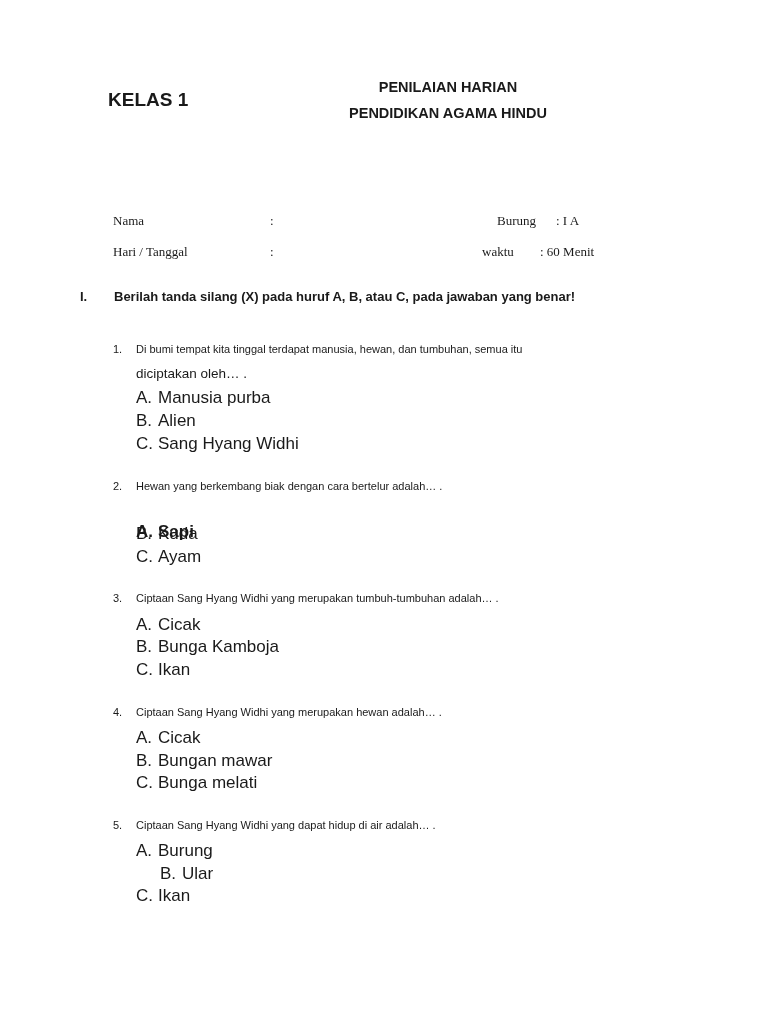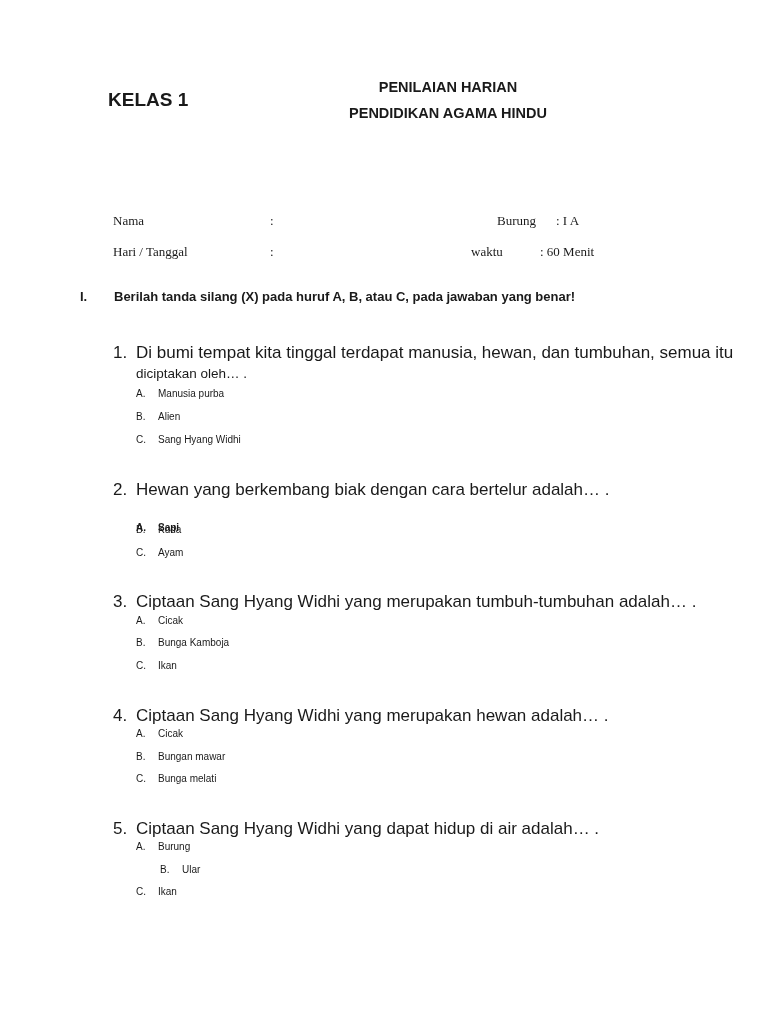--- a/index.html
+++ b/index.html
@@ -6,41 +6,41 @@
   body { width:768px; height:1024px; position:relative; overflow:hidden; color:#1a1a1a; }
   .sans { font-family:"Liberation Sans", sans-serif; }
   .serif { font-family:"Liberation Serif", serif; }
   .abs { position:absolute; white-space:nowrap; }
   .kelas-title { left:108px; top:89px; font-size:19px; font-weight:bold; }
   .head1 { left:0; width:896px; text-align:center; top:79px; font-size:14.5px; font-weight:bold; }
   .head2 { left:0; width:896px; text-align:center; top:105px; font-size:14.5px; font-weight:bold; }
   .info { font-size:13px; }
   .instr { left:80px; top:289px; font-size:13px; font-weight:bold; }
   .instr .num { display:inline-block; width:34px; }
-  .q { font-size:17px; left:113px; }
+  .q { font-size:11px; left:113px; }
   .q .num { display:inline-block; width:23px; }
   .cont { left:136px; font-size:13.5px; }
-  .opt { left:136px; font-size:10px; }
+  .opt { left:136px; font-size:17px; }
   .opt .letter { display:inline-block; width:22px; }
 </style>
 </head>
 <body>
 
 <div class="abs sans kelas-title">KELAS 1</div>
 <div class="abs sans head1">PENILAIAN HARIAN</div>
 <div class="abs sans head2">PENDIDIKAN AGAMA HINDU</div>
 
 <div class="abs serif info" style="left:113px;top:213px;">Nama</div>
 <div class="abs serif info" style="left:270px;top:213px;">:</div>
 <div class="abs serif info" style="left:497px;top:213px;">Burung</div>
 <div class="abs serif info" style="left:540px;top:213px;margin-left:16px;">: I A</div>
 
 <div class="abs serif info" style="left:113px;top:244px;text-align:right;">Hari / Tanggal</div>
 <div class="abs serif info" style="left:270px;top:244px;">:</div>
-<div class="abs serif info" style="left:471px;top:244px;">waktu</div>
+<div class="abs serif info" style="left:482px;top:244px;">waktu</div>
 <div class="abs serif info" style="left:540px;top:244px;">: 60 Menit</div>
 
 <div class="abs sans instr">
   <span class="num">I.</span><span>Berilah tanda silang (X) pada huruf A, B, atau C, pada jawaban yang benar!</span>
 </div>
 
 <div class="abs sans q" style="top:343px;">
   <span class="num">1.</span><span>Di bumi tempat kita tinggal terdapat manusia, hewan, dan tumbuhan, semua itu</span>
 </div>
 <div class="abs sans cont" style="top:366px;">diciptakan oleh… .</div>

